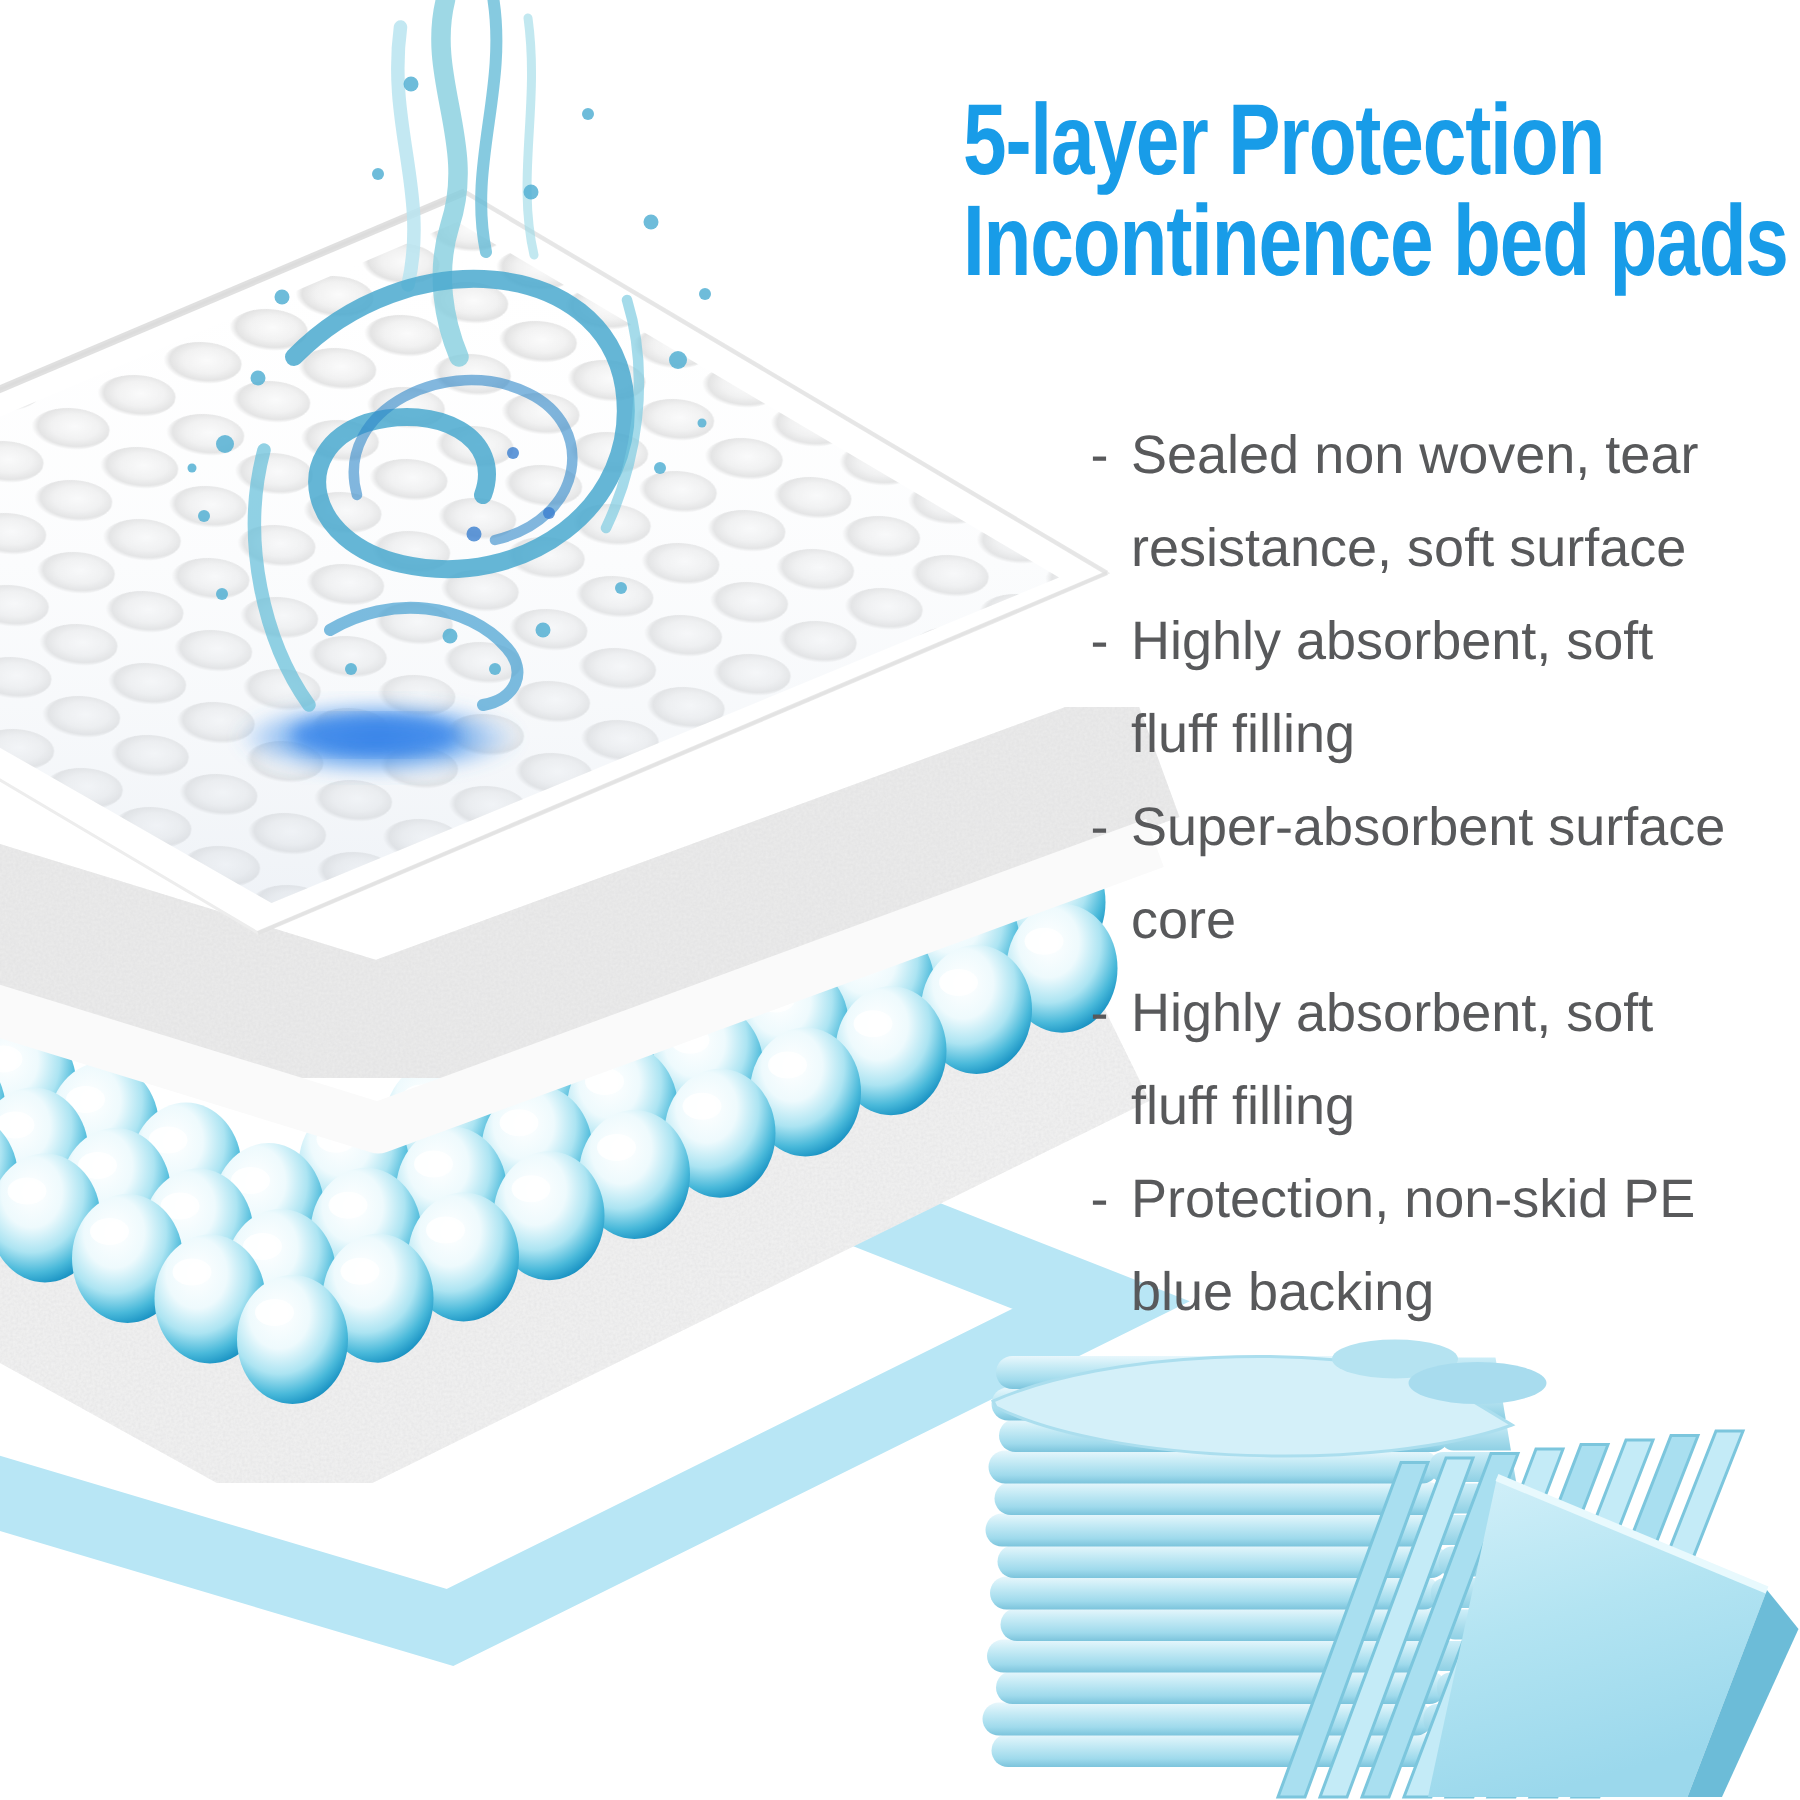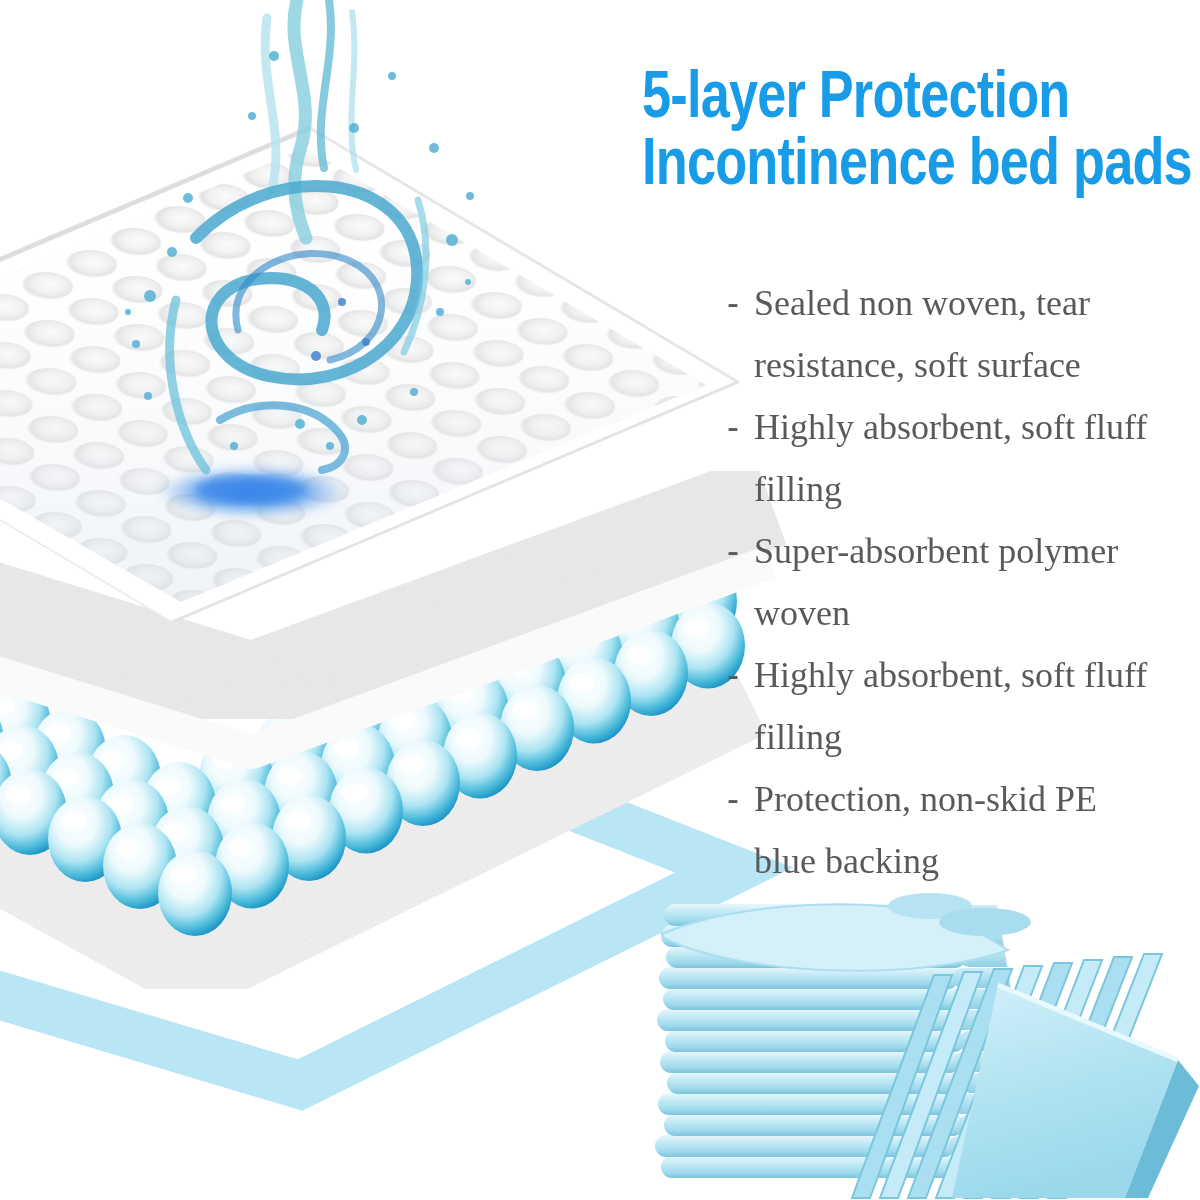--- a/index.html
+++ b/index.html
@@ -6,21 +6,21 @@
   .page{position:relative;width:1200px;height:1200px;background:#ffffff;overflow:hidden;
         font-family:"Liberation Sans", sans-serif;padding-left:21px;}
   .art{position:absolute;left:0;top:0;width:1200px;height:1200px;}
   .title{position:absolute;left:642px;top:60px;width:560px;color:#189ce8;}
   .title .tline{display:block;font-size:67px;font-weight:bold;line-height:67px;
         letter-spacing:-1px;transform:scaleX(.78);transform-origin:left top;white-space:nowrap;}
   .features{position:absolute;left:727px;top:272px;width:436px;list-style:none;margin:0;padding:0;
         color:#58595b;font-size:36px;line-height:62px;}
   .features li{display:flex;align-items:flex-start;}
   .features .dash{width:27px;flex:0 0 27px;}
-  .features .ftxt{width:400px;font-family:Liberation Serif, serif;}
+  .features .ftxt{width:400px;}
 </style>
 </head>
 <body>
 
 <div class="page">
 
   <svg class="art" viewBox="0 0 1200 1200">
     <defs>
       <radialGradient id="dotg" cx="0.5" cy="0.42" r="0.55">
         <stop offset="0" stop-color="#fbfbfb"></stop>
@@ -241,21 +241,21 @@
     <li>
       <span class="dash">-</span>
       <span class="ftxt">Sealed non woven, tear resistance, soft surface</span>
     </li>
     <li>
       <span class="dash">-</span>
       <span class="ftxt">Highly absorbent, soft fluff filling</span>
     </li>
     <li>
       <span class="dash">-</span>
-      <span class="ftxt">Super-absorbent polymer woven</span>
+      <span class="ftxt">Super-absorbent surface core</span>
     </li>
     <li>
       <span class="dash">-</span>
       <span class="ftxt">Highly absorbent, soft fluff filling</span>
     </li>
     <li>
       <span class="dash">-</span>
       <span class="ftxt">Protection, non-skid PE blue backing</span>
     </li>
   </ul>

